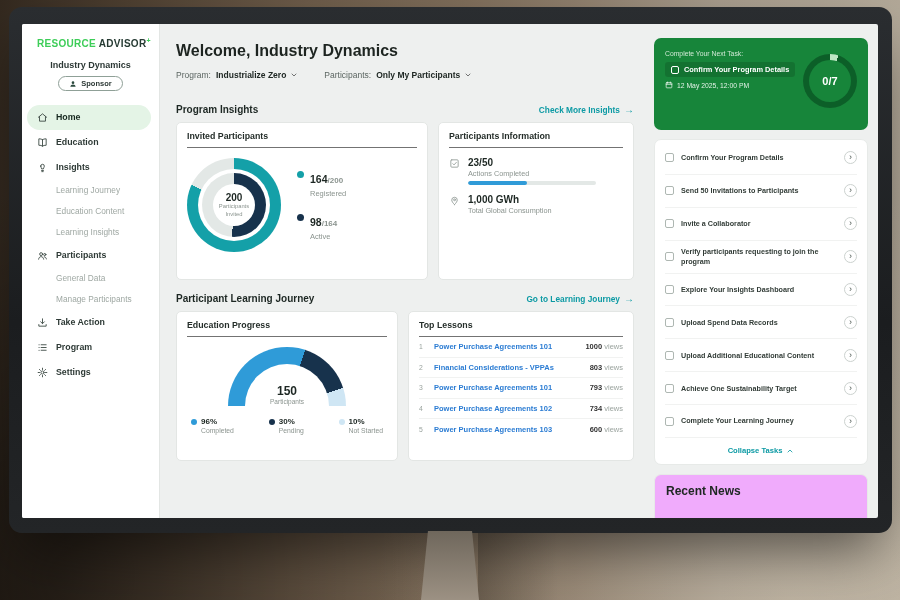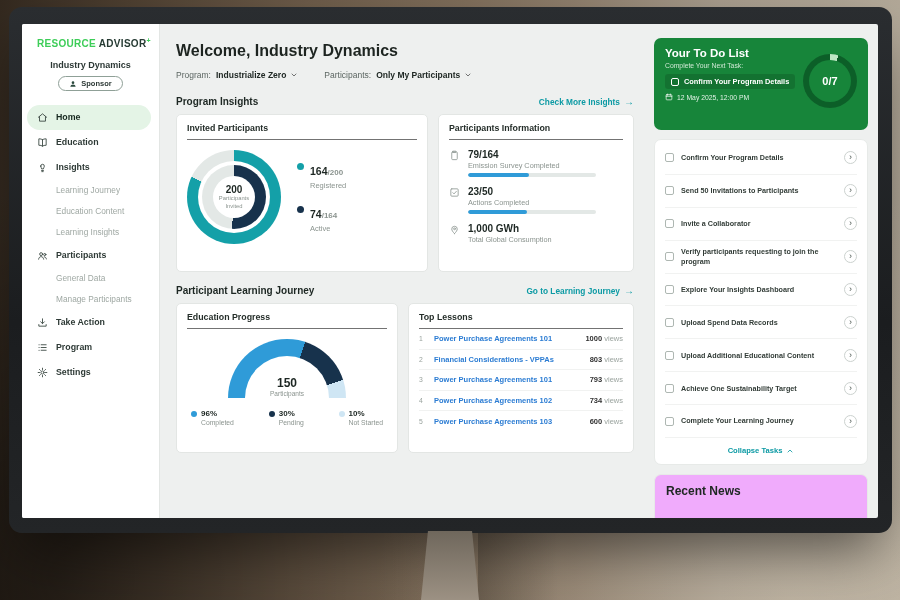--- a/index.html
+++ b/index.html
@@ -37,21 +37,21 @@
   nav{margin-top:13px}
   .nav-item{height:25px;display:flex;align-items:center;gap:8px;margin:0 8px 0 5px;padding-left:10px;
     border-radius:14px;font-size:8.8px;font-weight:bold;color:#2e3a36;cursor:pointer}
   .nav-item.active{background:#e4f4e6;color:#16281f}
   .nav-sub{height:21px;display:flex;align-items:center;padding-left:34px;font-size:8.3px;color:#9fa8a3;cursor:pointer}
   .nico{width:11px;height:11px;fill:none;stroke:#3f4d47;stroke-width:2;stroke-linecap:round;stroke-linejoin:round;flex-shrink:0}
 
   
   .main{flex:1;padding:12px 12px 0 16px;min-width:0}
   h1{font-size:16px;font-weight:bold;color:#1d2420;margin:6px 0 10px}
-  .filters{display:flex;gap:26px;align-items:center;margin-bottom:16px;font-size:8.5px;color:#5c6662}
+  .filters{display:flex;gap:26px;align-items:center;margin-bottom:24px;font-size:8.5px;color:#5c6662}
   .filter{display:flex;align-items:center;cursor:pointer}
   .fvalue{font-weight:bold;color:#202925;margin-left:5px;margin-right:4px}
   .chev{width:8px;height:8px;fill:none;stroke:#333;stroke-width:2;stroke-linecap:round;stroke-linejoin:round}
   .sec-head{display:flex;justify-content:space-between;align-items:center;margin:4px 0 7px}
   .sec-head.second{margin-top:13px}
   .sec-title{font-size:10px;font-weight:bold;color:#1d2723}
   .sec-link{display:flex;align-items:center;gap:4px;font-size:8.3px;font-weight:bold;color:var(--teal);cursor:pointer;text-decoration:none}
   .arr{font-size:10px}
   .row{display:flex;gap:10px;align-items:stretch}
   .card{background:#fff;border:1px solid var(--bord);border-radius:5px;padding:8px 10px}
@@ -268,43 +268,30 @@
                 <div class="leg-item">
                   <span class="dot" style="background: rgb(20, 160, 168);"></span>
                   <div>
                     <div><span class="leg-val">164</span><span class="leg-total">/200</span></div>
                     <div class="leg-lab">Registered</div>
                   </div>
                 </div>
                 <div class="leg-item">
                   <span class="dot" style="background: rgb(23, 50, 76);"></span>
                   <div>
-                    <div><span class="leg-val">74</span><span class="leg-total">/164</span></div>
+                    <div><span class="leg-val">98</span><span class="leg-total">/164</span></div>
                     <div class="leg-lab">Active</div>
                   </div>
                 </div>
               </div>
             </div>
           </div>
 
           <div class="card c-pinfo">
             <div class="card-title">Participants Information</div>
-            <div class="stat">
-              <svg class="sico" viewBox="0 0 24 24">
-                  <rect x="6" y="4" width="12" height="17" rx="2"></rect>
-                  <path d="M9 2.5h6v3H9z"></path>
-                </svg>
-              <div>
-                <div class="stat-val">79/164</div>
-                <div class="stat-lab">Emission Survey Completed</div>
-                <div class="bar">
-                    <div class="fill" style="width: 48%;"></div>
-                  </div>
-              </div>
-            </div>
             <div class="stat">
               <svg class="sico" viewBox="0 0 24 24">
                   <rect x="4" y="4" width="16" height="16" rx="2"></rect>
                   <path d="M8.5 12.5l2.5 2.5 5-5.5"></path>
                 </svg>
               <div>
                 <div class="stat-val">23/50</div>
                 <div class="stat-lab">Actions Completed</div>
                 <div class="bar">
                     <div class="fill" style="width: 46%;"></div>
@@ -393,21 +380,20 @@
               <span class="rank">5</span>
               <a class="ltitle">Power Purchase Agreements 103</a>
               <span class="views"><b>600</b> <span class="vl">views</span></span>
             </div>
           </div>
         </div>
       </main>
 
       <aside class="right">
         <div class="todo-green">
-          <div class="tg-title">Your To Do List</div>
           <div class="tg-sub">Complete Your Next Task:</div>
           <div class="tg-task">
             <span class="tg-check"></span>
             <span>Confirm Your Program Details</span>
           </div>
           <div class="tg-date">
             <svg class="cico" viewBox="0 0 24 24">
                 <rect x="3.5" y="5" width="17" height="15.5" rx="2"></rect>
                 <path d="M3.5 10h17M8 3v4M16 3v4"></path>
               </svg>

